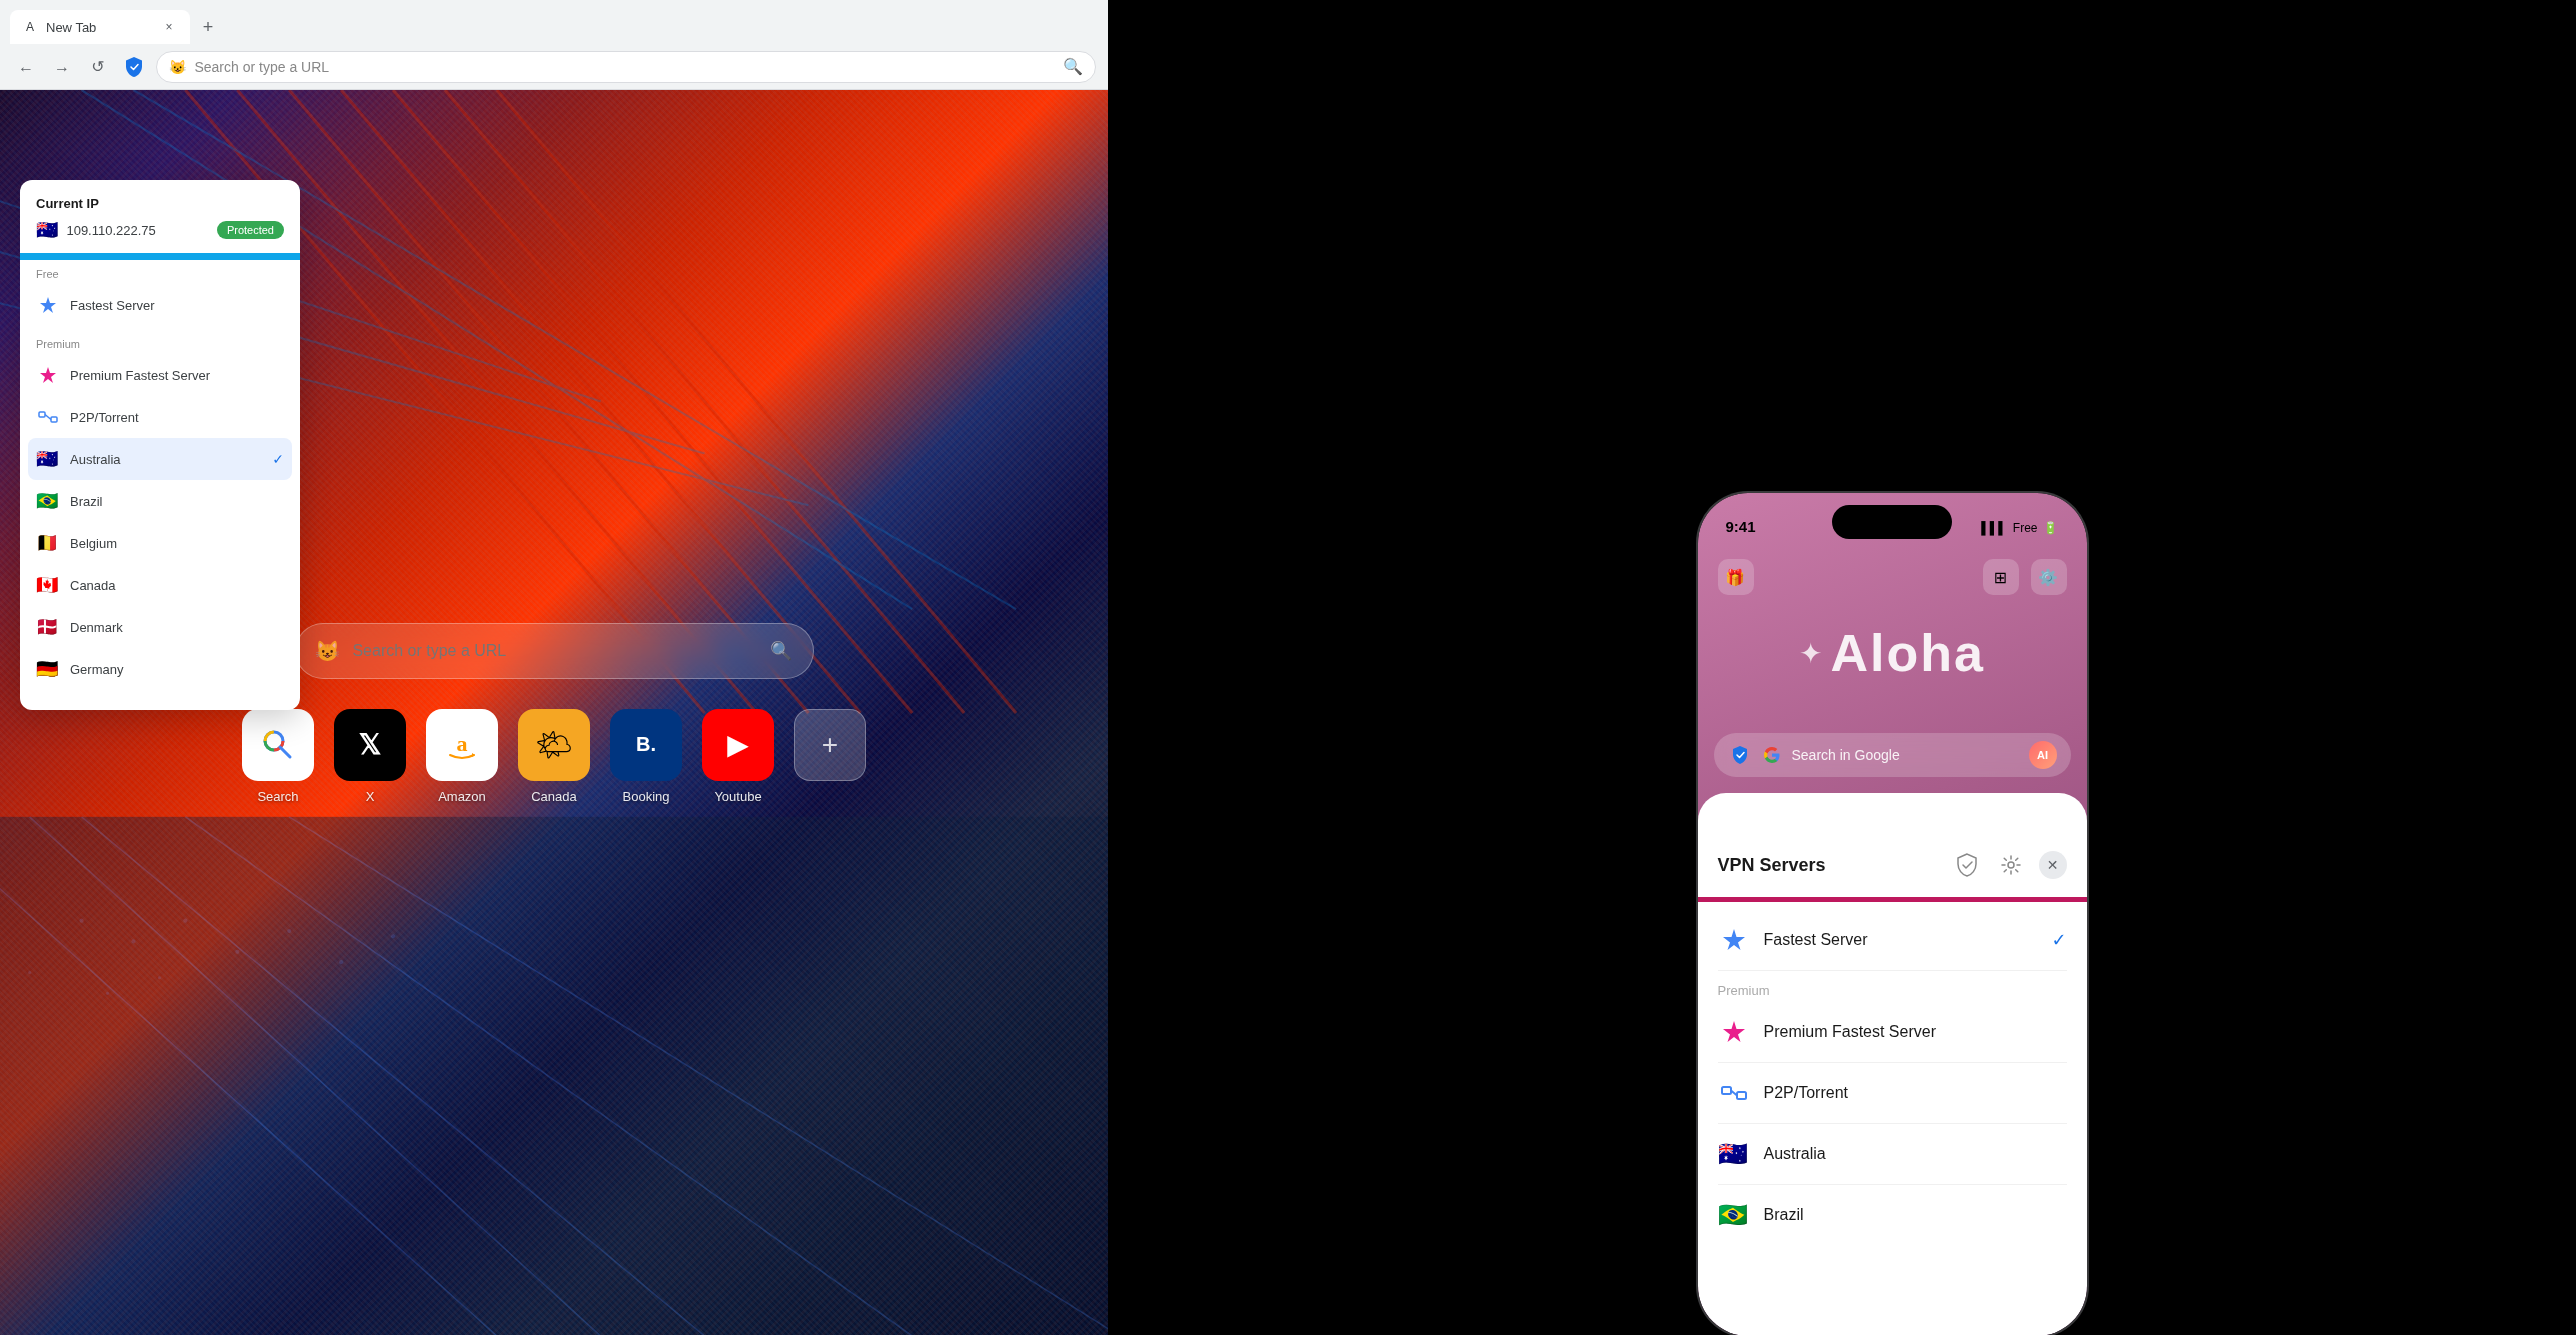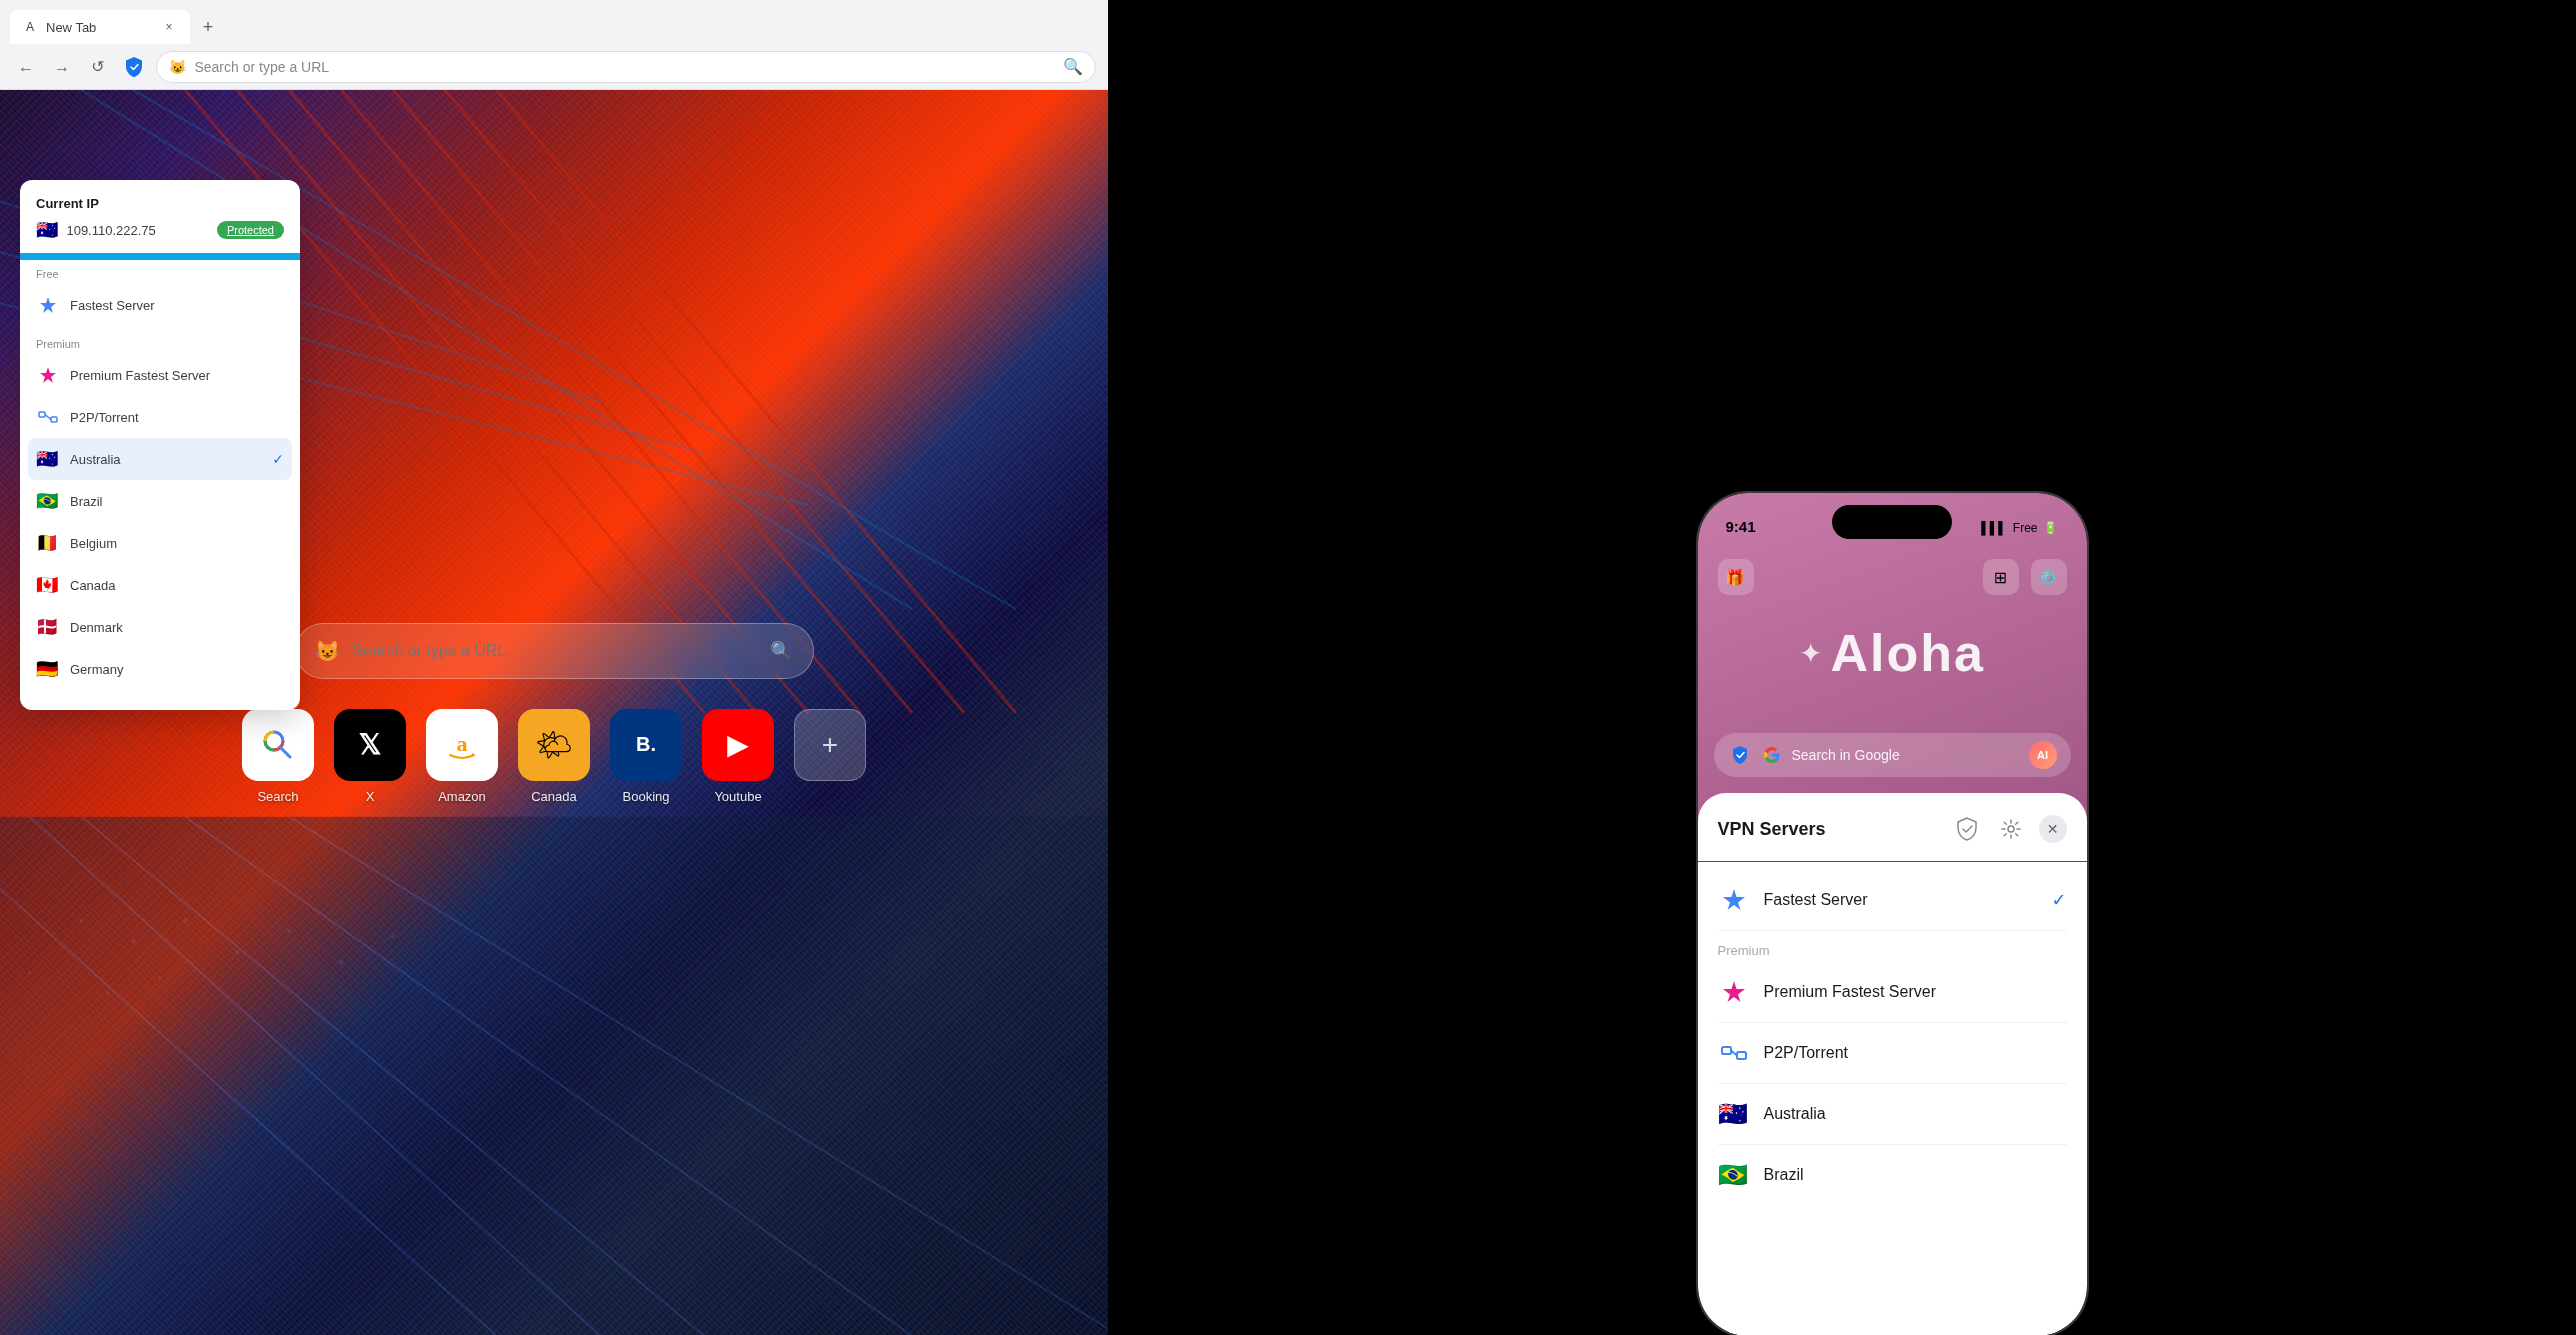--- a/index.html
+++ b/index.html
@@ -312,21 +312,20 @@
       color: #3c4043;
     }
 
     .vpn-protected-badge {
       background: #34a853;
       color: #fff;
       font-size: 11px;
       padding: 3px 10px;
       border-radius: 12px;
       font-weight: 500;
-      text-decoration: underline;
     }
 
     .vpn-section {
       padding: 8px 16px 4px;
     }
 
     .vpn-section-label {
       font-size: 11px;
       color: #888;
       text-transform: capitalize;
@@ -542,21 +541,22 @@
       border-radius: 28px 28px 0 0;
       padding: 20px 0 0;
       overflow-y: auto;
       z-index: 10;
     }
 
     .vpn-modal-header {
       display: flex;
       align-items: center;
       padding: 0 20px 16px;
-      border-bottom: 1px solid #be185d;
+      border-bottom: 5px solid #be185d;
+      margin-top: 36px;
     }
 
     .vpn-modal-title {
       font-size: 18px;
       font-weight: 700;
       color: #1a1a1a;
       flex: 1;
     }
 
     .vpn-modal-icons {

